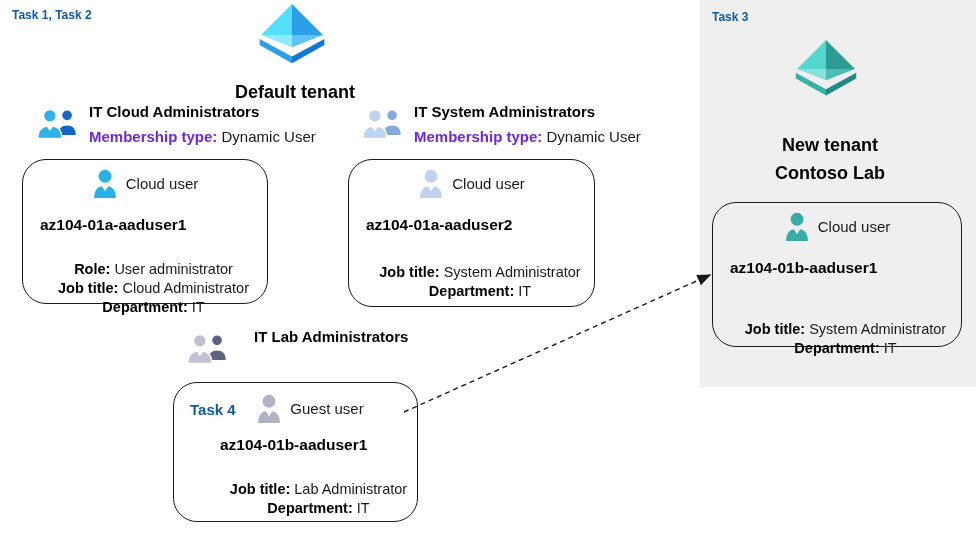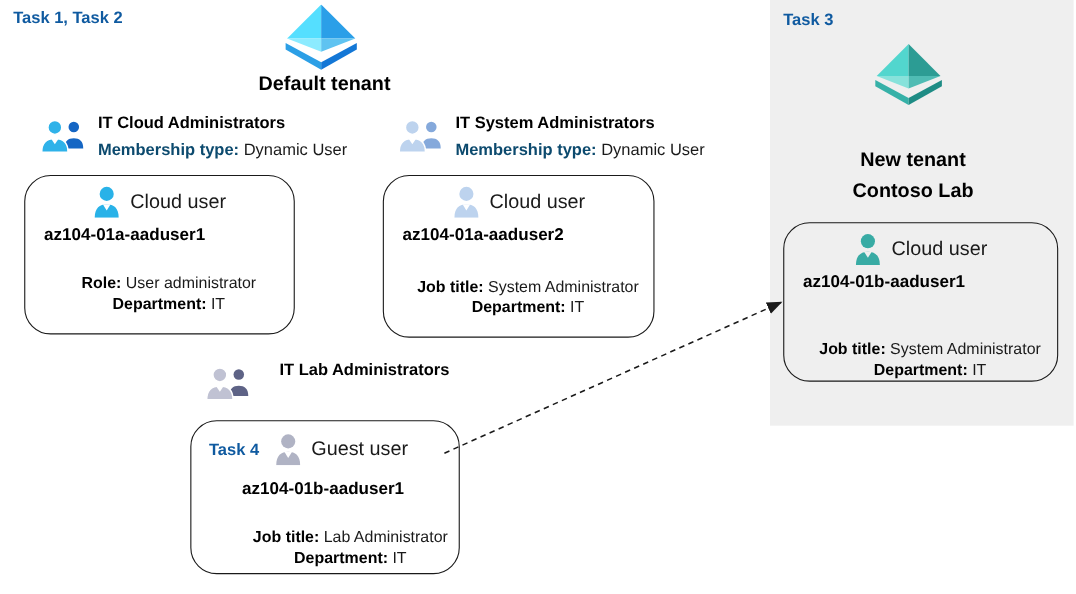--- a/index.html
+++ b/index.html
@@ -7,61 +7,61 @@
   .canvas {
     position:relative; width:978px; height:540px; background:#ffffff;
     font-family:"Liberation Sans", sans-serif; color:#1a1a1a; overflow:hidden;
   }
   .right-panel {
     position:absolute; left:700px; top:0; width:276px; height:387px;
     background:#efefef; z-index:0;
   }
   .arrow-layer { position:absolute; left:0; top:0; z-index:1; pointer-events:none; }
 
-  .task-label { position:absolute; font-weight:bold; font-size:15px; color:#0f5aa0; z-index:2; }
+  .task-label { position:absolute; font-weight:bold; font-size:12px; color:#0f5aa0; z-index:2; }
   #task12 { left:12px; top:8px; }
   #task3  { left:712px; top:10px; }
 
   .tenant-icon { position:absolute; z-index:2; }
   #default-tenant-icon { left:258px; top:4px; }
   #new-tenant-icon     { left:794px; top:40px; }
   .tenant-name {
     position:absolute; z-index:2; font-weight:bold; font-size:18px; color:#000;
     text-align:center;
   }
-  #default-tenant-name { left:195px; top:66px; width:200px; }
+  #default-tenant-name { left:195px; top:82px; width:200px; }
   #new-tenant-name { left:708px; top:131px; width:244px; line-height:28px; }
 
   .group { position:absolute; z-index:2; display:flex; gap:9px; }
   .group .gicon { flex:0 0 auto; margin-top:3px; }
   .gtitle { font-weight:bold; font-size:15px; line-height:20px; color:#000; }
   .gmem { font-size:15px; line-height:20px; margin-top:5px; color:#1a1a1a; }
-  .gmem .b { font-weight:bold; color:#0c4a6e; }
+  .gmem .b { font-weight:bold; color:#6d28d9; }
   #group1 { left:36px;  top:102px; }
   #group2 { left:361px; top:102px; }
   #group3 { left:186px; top:327px;gap:24px; }
 
   .card {
     position:absolute; z-index:2; border:1.4px solid #1a1a1a; border-radius:24px;
     background:transparent;
   }
   #card1 { left:22px;  top:159px; width:246px; height:145px; }
   #card2 { left:348px; top:159px; width:247px; height:148px; }
   #card3 { left:173px; top:382px; width:245px; height:140px;padding-left:29px; }
   #card4 { left:712px; top:202px; width:250px; height:145px; }
 
   .chead {
     display:flex; justify-content:center; align-items:center; gap:8px;
-    margin-top:8px; font-size:18px; color:#1a1a1a; height:30px;
+    margin-top:8px; font-size:15px; color:#1a1a1a; height:30px;
   }
   #card3 .chead { margin-top:10px;text-align:right; }
   .ctask {
     position:absolute; left:16px; top:18px; font-weight:bold; font-size:15px; color:#0f5aa0;
   }
-  .uname { font-weight:bold; font-size:15.5px; color:#000; margin:7px 0 0 17px; }
+  .uname { font-weight:bold; font-size:15.5px; color:#000; margin:18px 0 0 17px; }
   #card3 .uname { margin-top:13px; }
   .fields { margin:26px 0 0 17px; font-size:14.5px; line-height:19px; color:#1a1a1a;text-align:center; }
   #card2 .fields { margin-top:29px; }
   #card4 .fields { margin-top:43px; }
   .fields .b { font-weight:bold; color:#000; margin-right:4px; }
 </style>
 </head>
 <body>
 
 <div class="canvas">
@@ -155,20 +155,21 @@
       <svg width="26" height="29" viewBox="0 0 24 28">
         <circle cx="12" cy="7" r="6.2" fill="#29b2e8"></circle>
         <path d="M1.5,28 C1.5,19.5 5.8,16.2 12,16.2 C18.2,16.2 22.5,19.5 22.5,28 Z" fill="#29b2e8"></path>
         <polygon points="8.6,16.2 12,21.6 15.4,16.2" fill="#ffffff"></polygon>
       </svg>
       <span>Cloud user</span>
     </div>
     <div class="uname">az104-01a-aaduser1</div>
     <div class="fields">
       <div><span class="b">Role:</span><span>User administrator</span></div>
+      <div><span class="b">Job title:</span><span>Cloud Administrator</span></div>
       <div><span class="b">Department:</span><span>IT</span></div>
     </div>
   </div>
 
   <div class="card" id="card2">
     <div class="chead">
       <svg width="26" height="29" viewBox="0 0 24 28">
         <circle cx="12" cy="7" r="6.2" fill="#bdd3ee"></circle>
         <path d="M1.5,28 C1.5,19.5 5.8,16.2 12,16.2 C18.2,16.2 22.5,19.5 22.5,28 Z" fill="#bdd3ee"></path>
         <polygon points="8.6,16.2 12,21.6 15.4,16.2" fill="#ffffff"></polygon>

